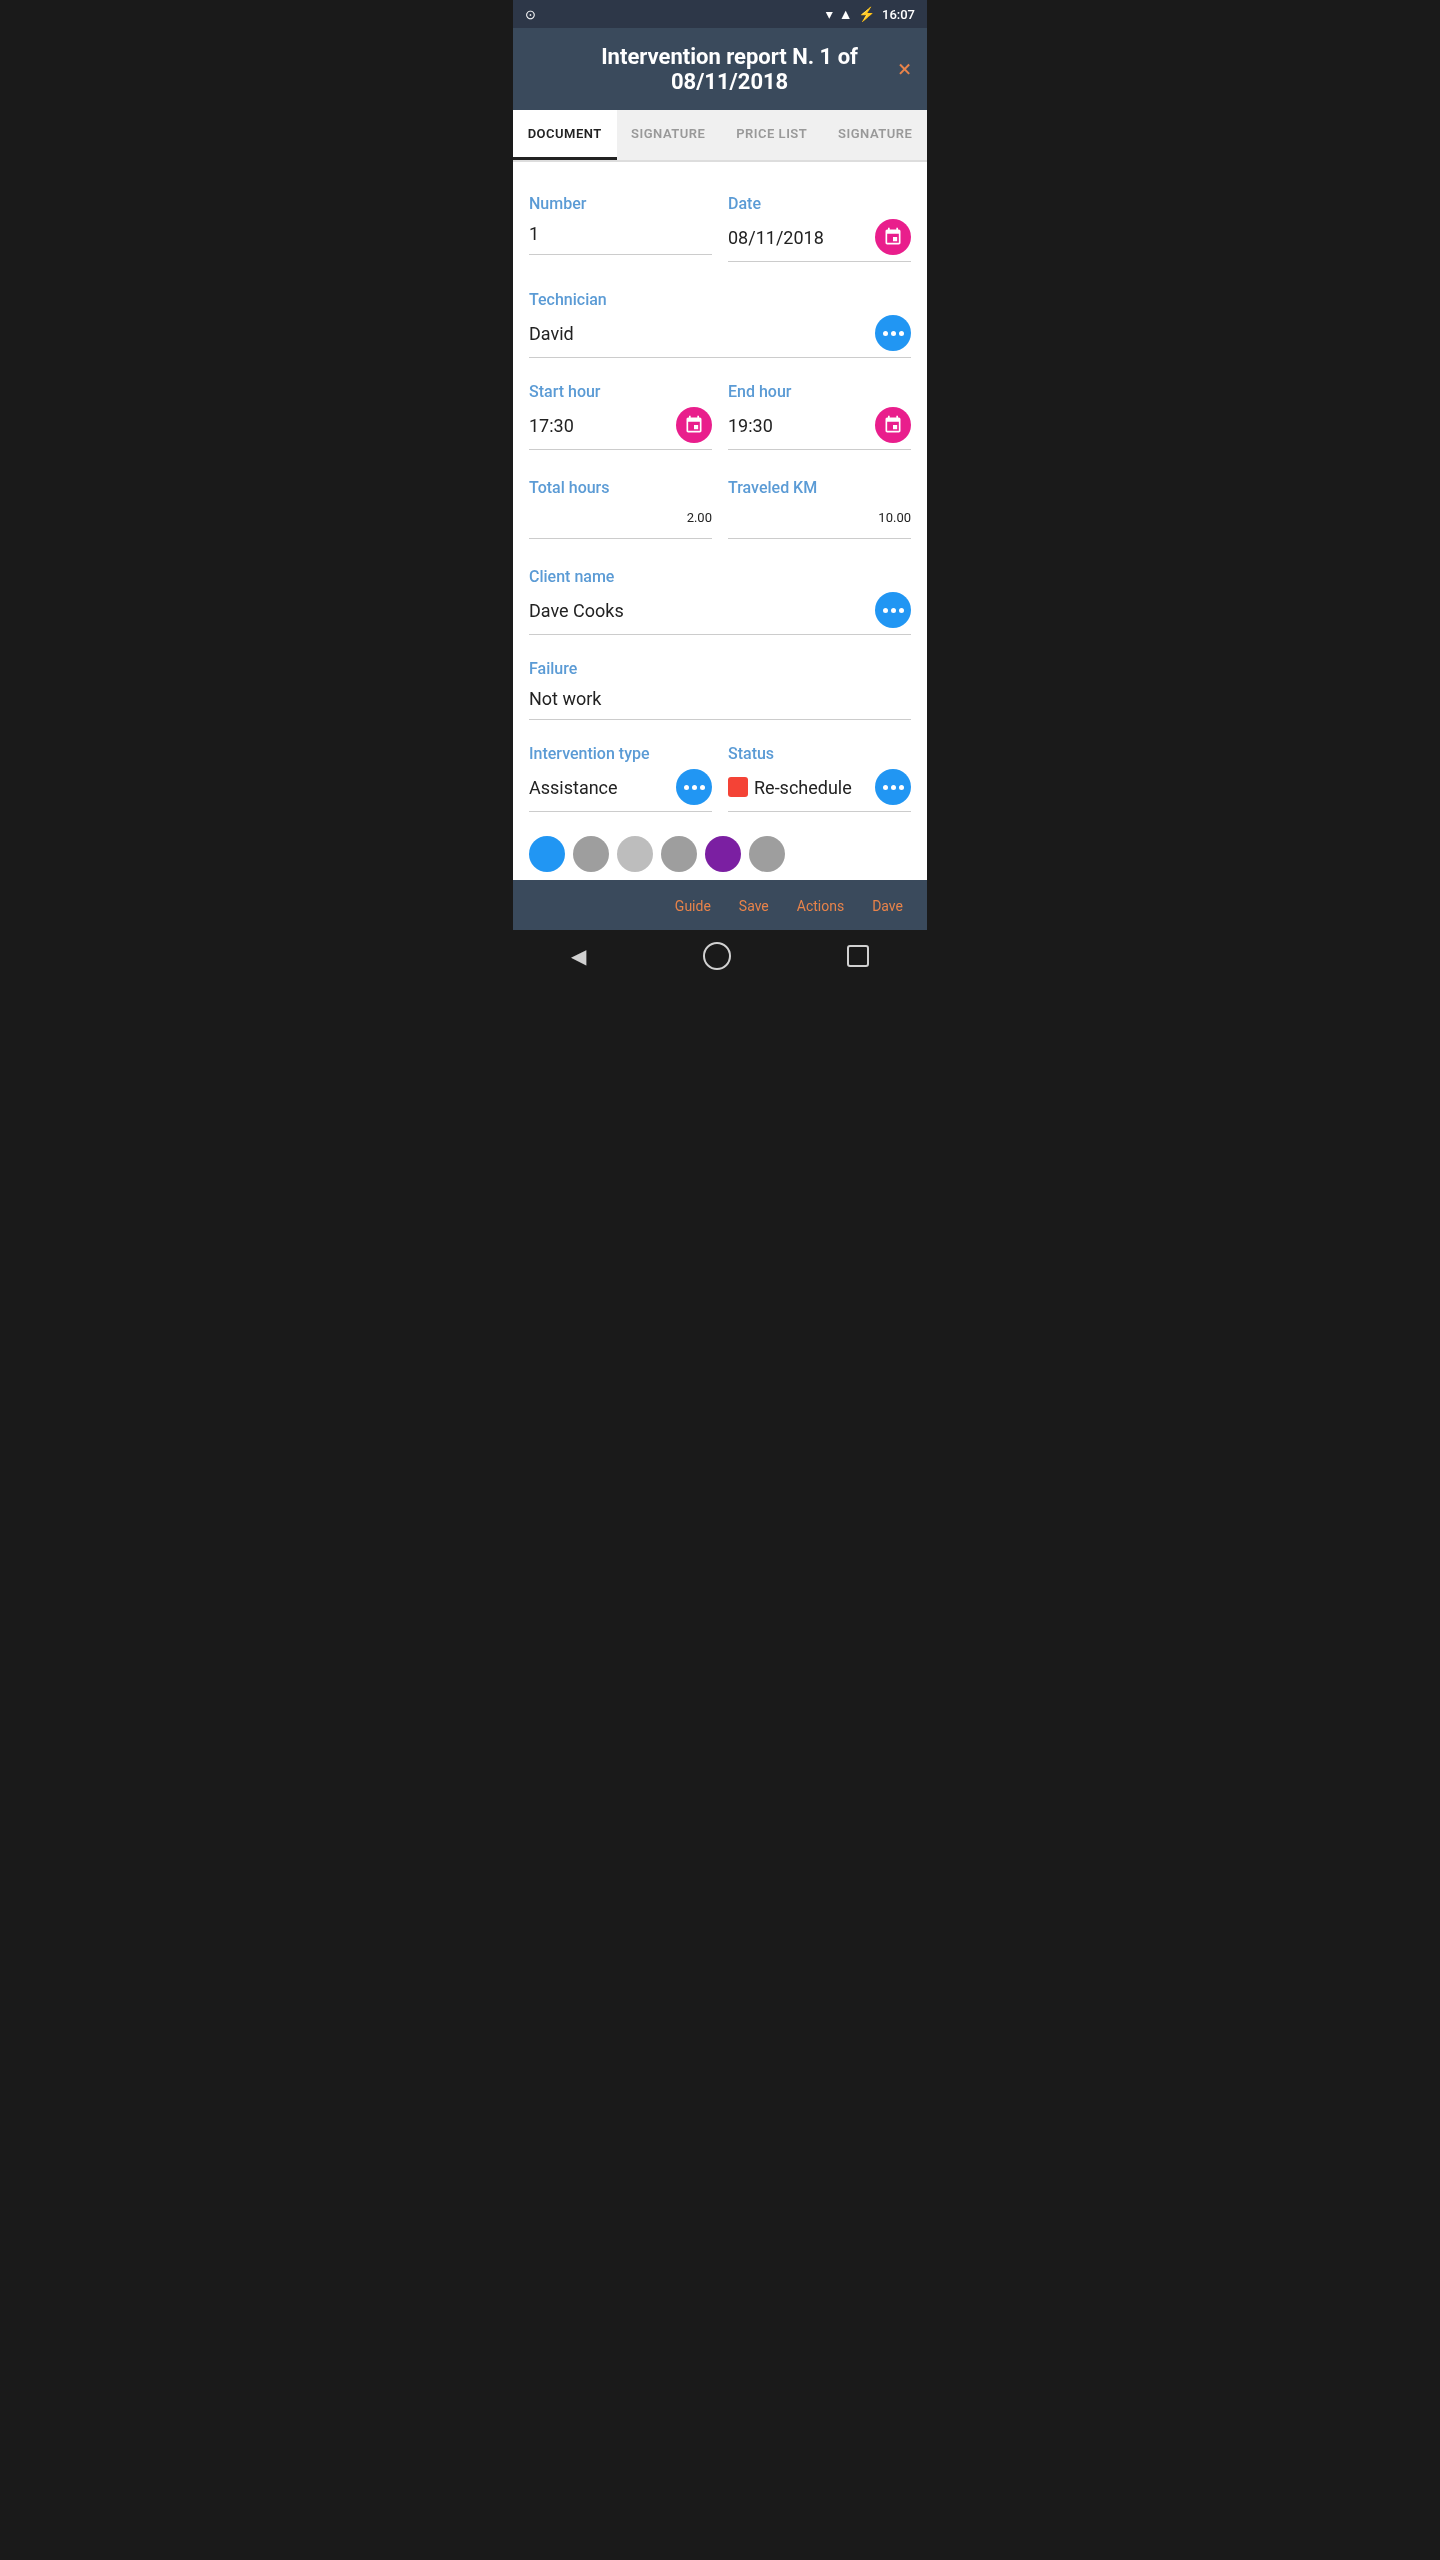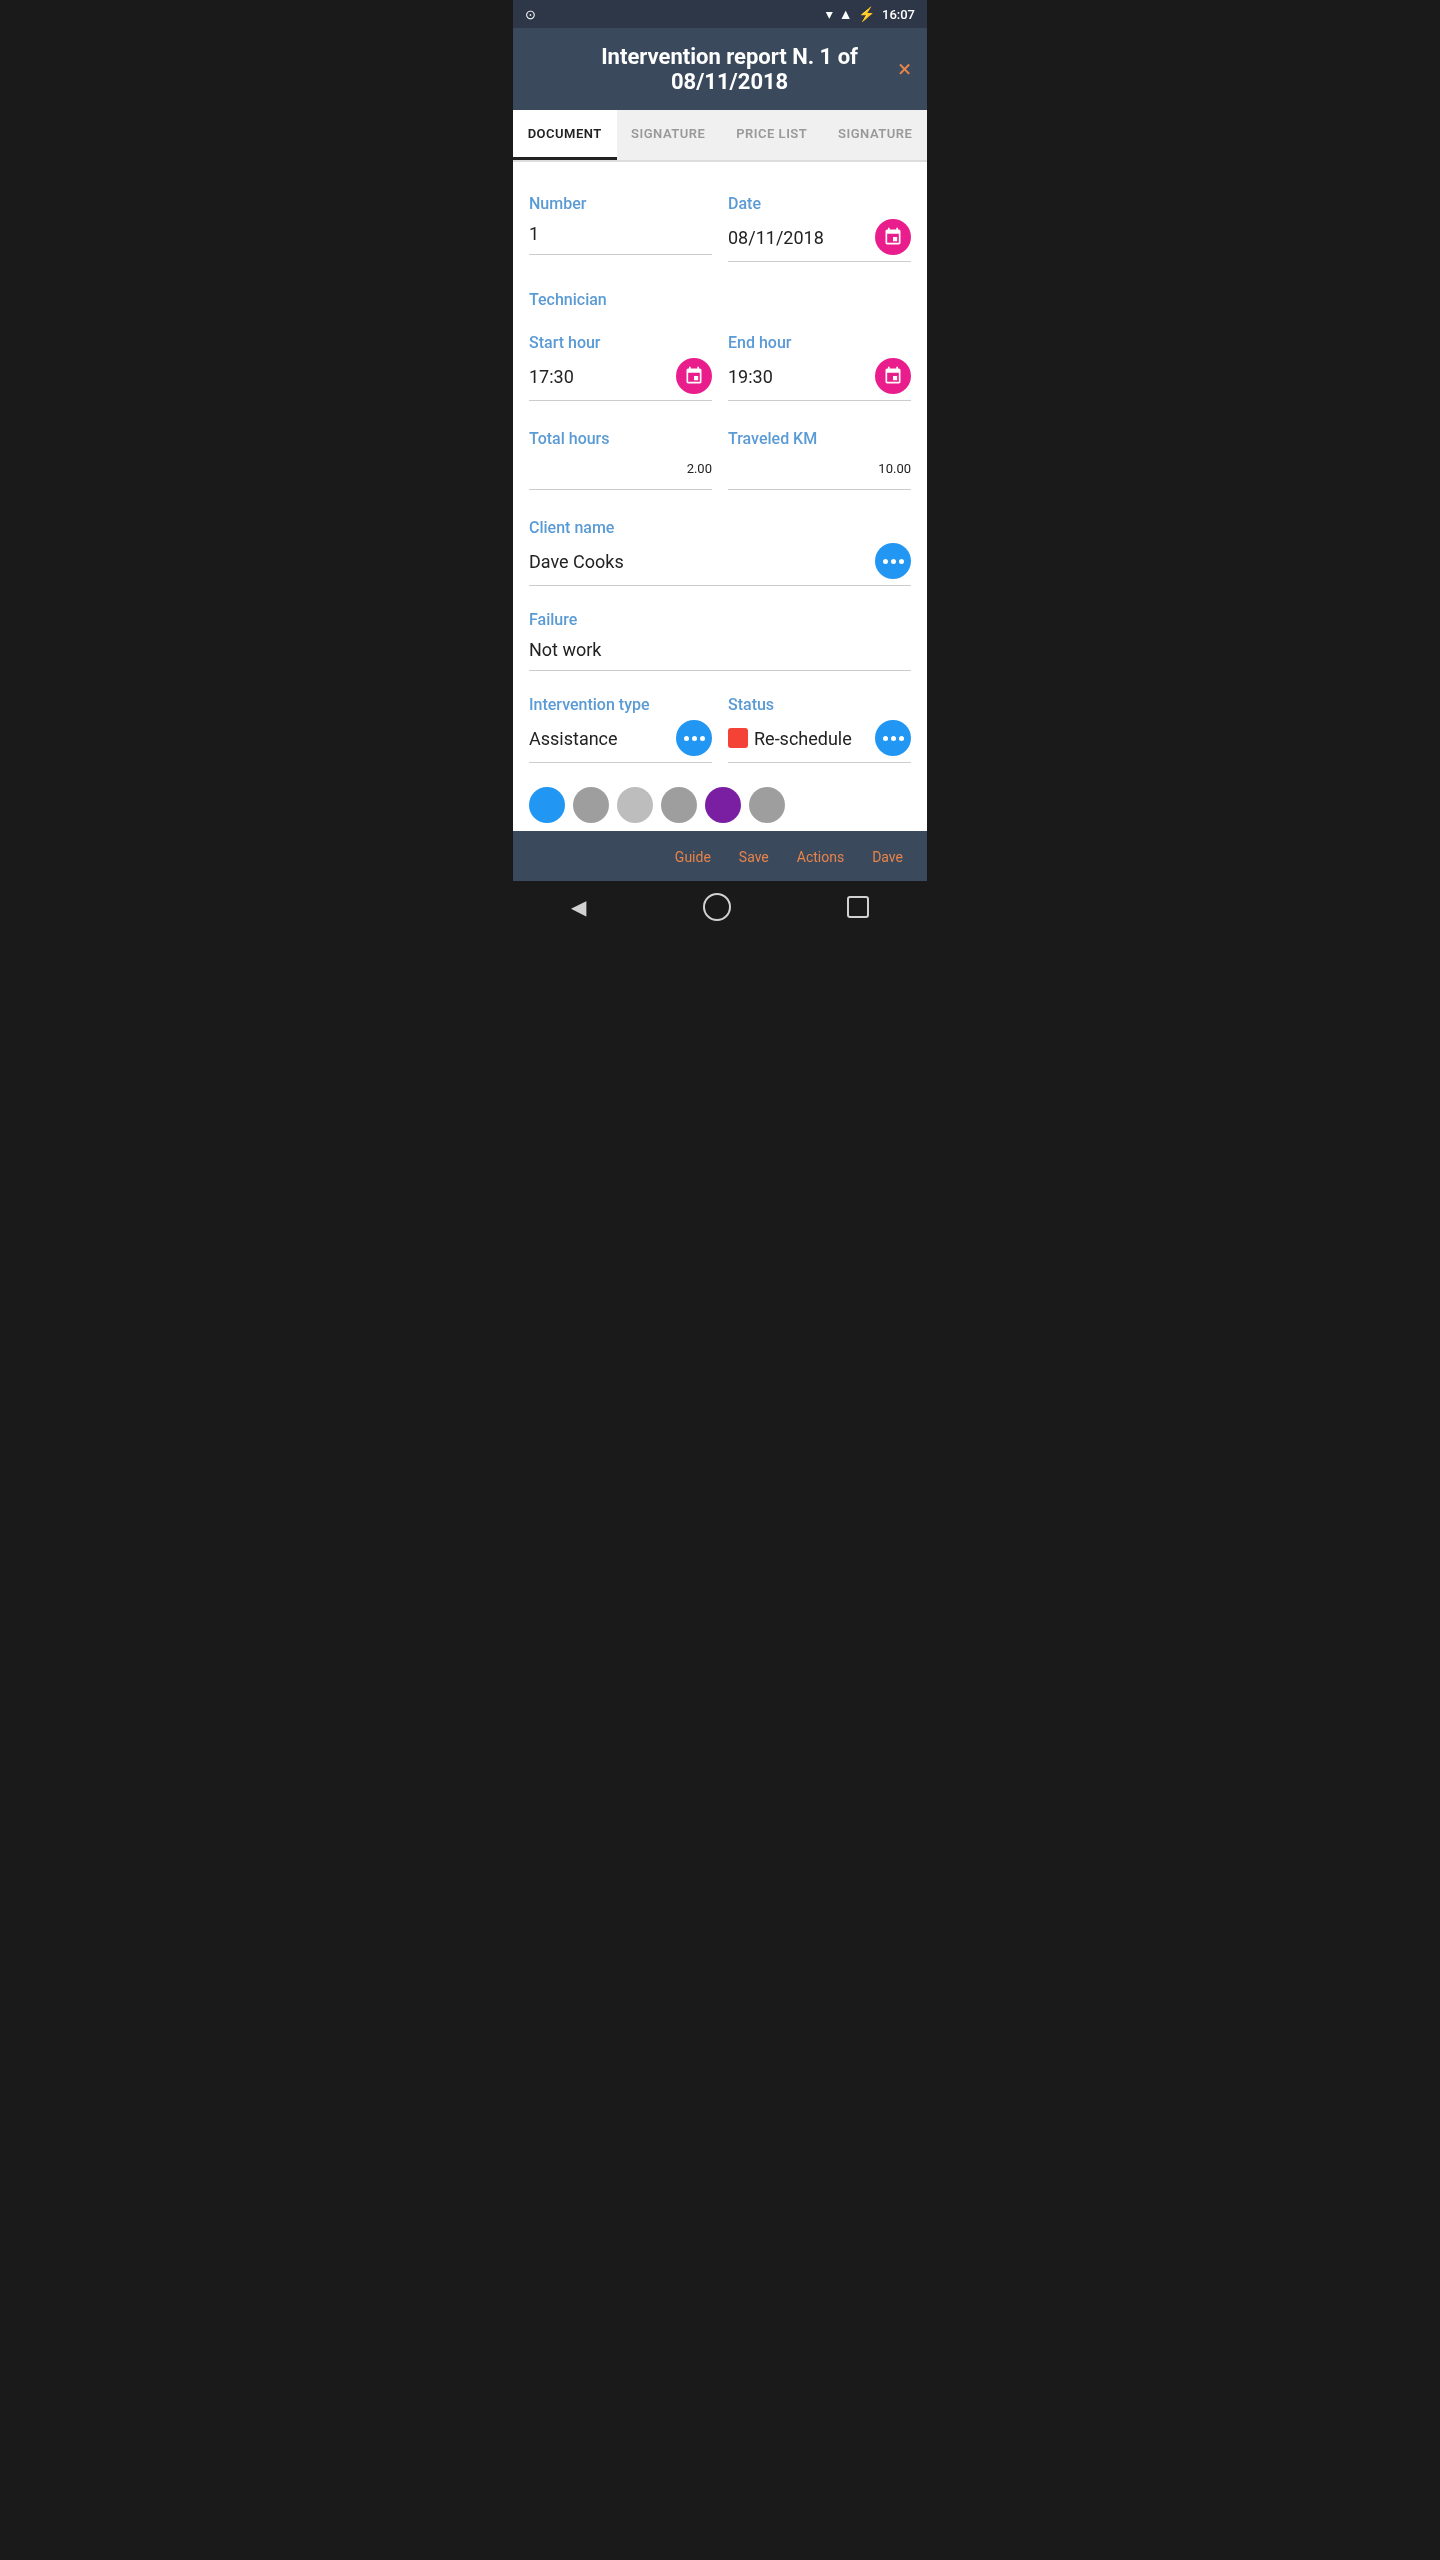--- a/index.html
+++ b/index.html
@@ -289,20 +289,28 @@
             <path d="M17 12h-5v5h5v-5zM16 1v2H8V1H6v2H5c-1.11 0-1.99.9-1.99 2L3 19c0 1.1.89 2 2 2h14c1.1 0 2-.9 2-2V5c0-1.1-.9-2-2-2h-1V1h-2zm3 18H5V8h14v11z"></path>
           </svg>
         </div>
       </div>
     </div>
   </div>
 
   <div class="section-gap"></div>
   <div class="form-group full">
     <div class="field-label">Technician</div>
+    <div class="field-value-row">
+      <span class="field-value">David</span>
+      <div class="more-btn">
+        <div class="dot"></div>
+        <div class="dot"></div>
+        <div class="dot"></div>
+      </div>
+    </div>
   </div>
 
   <div class="section-gap"></div>
   <div class="form-row">
     <div class="form-group">
       <div class="field-label">Start hour</div>
       <div class="field-value-row">
         <span class="field-value">17:30</span>
         <div class="cal-btn">
           <svg viewBox="0 0 24 24" xmlns="http://www.w3.org/2000/svg" fill="white">

